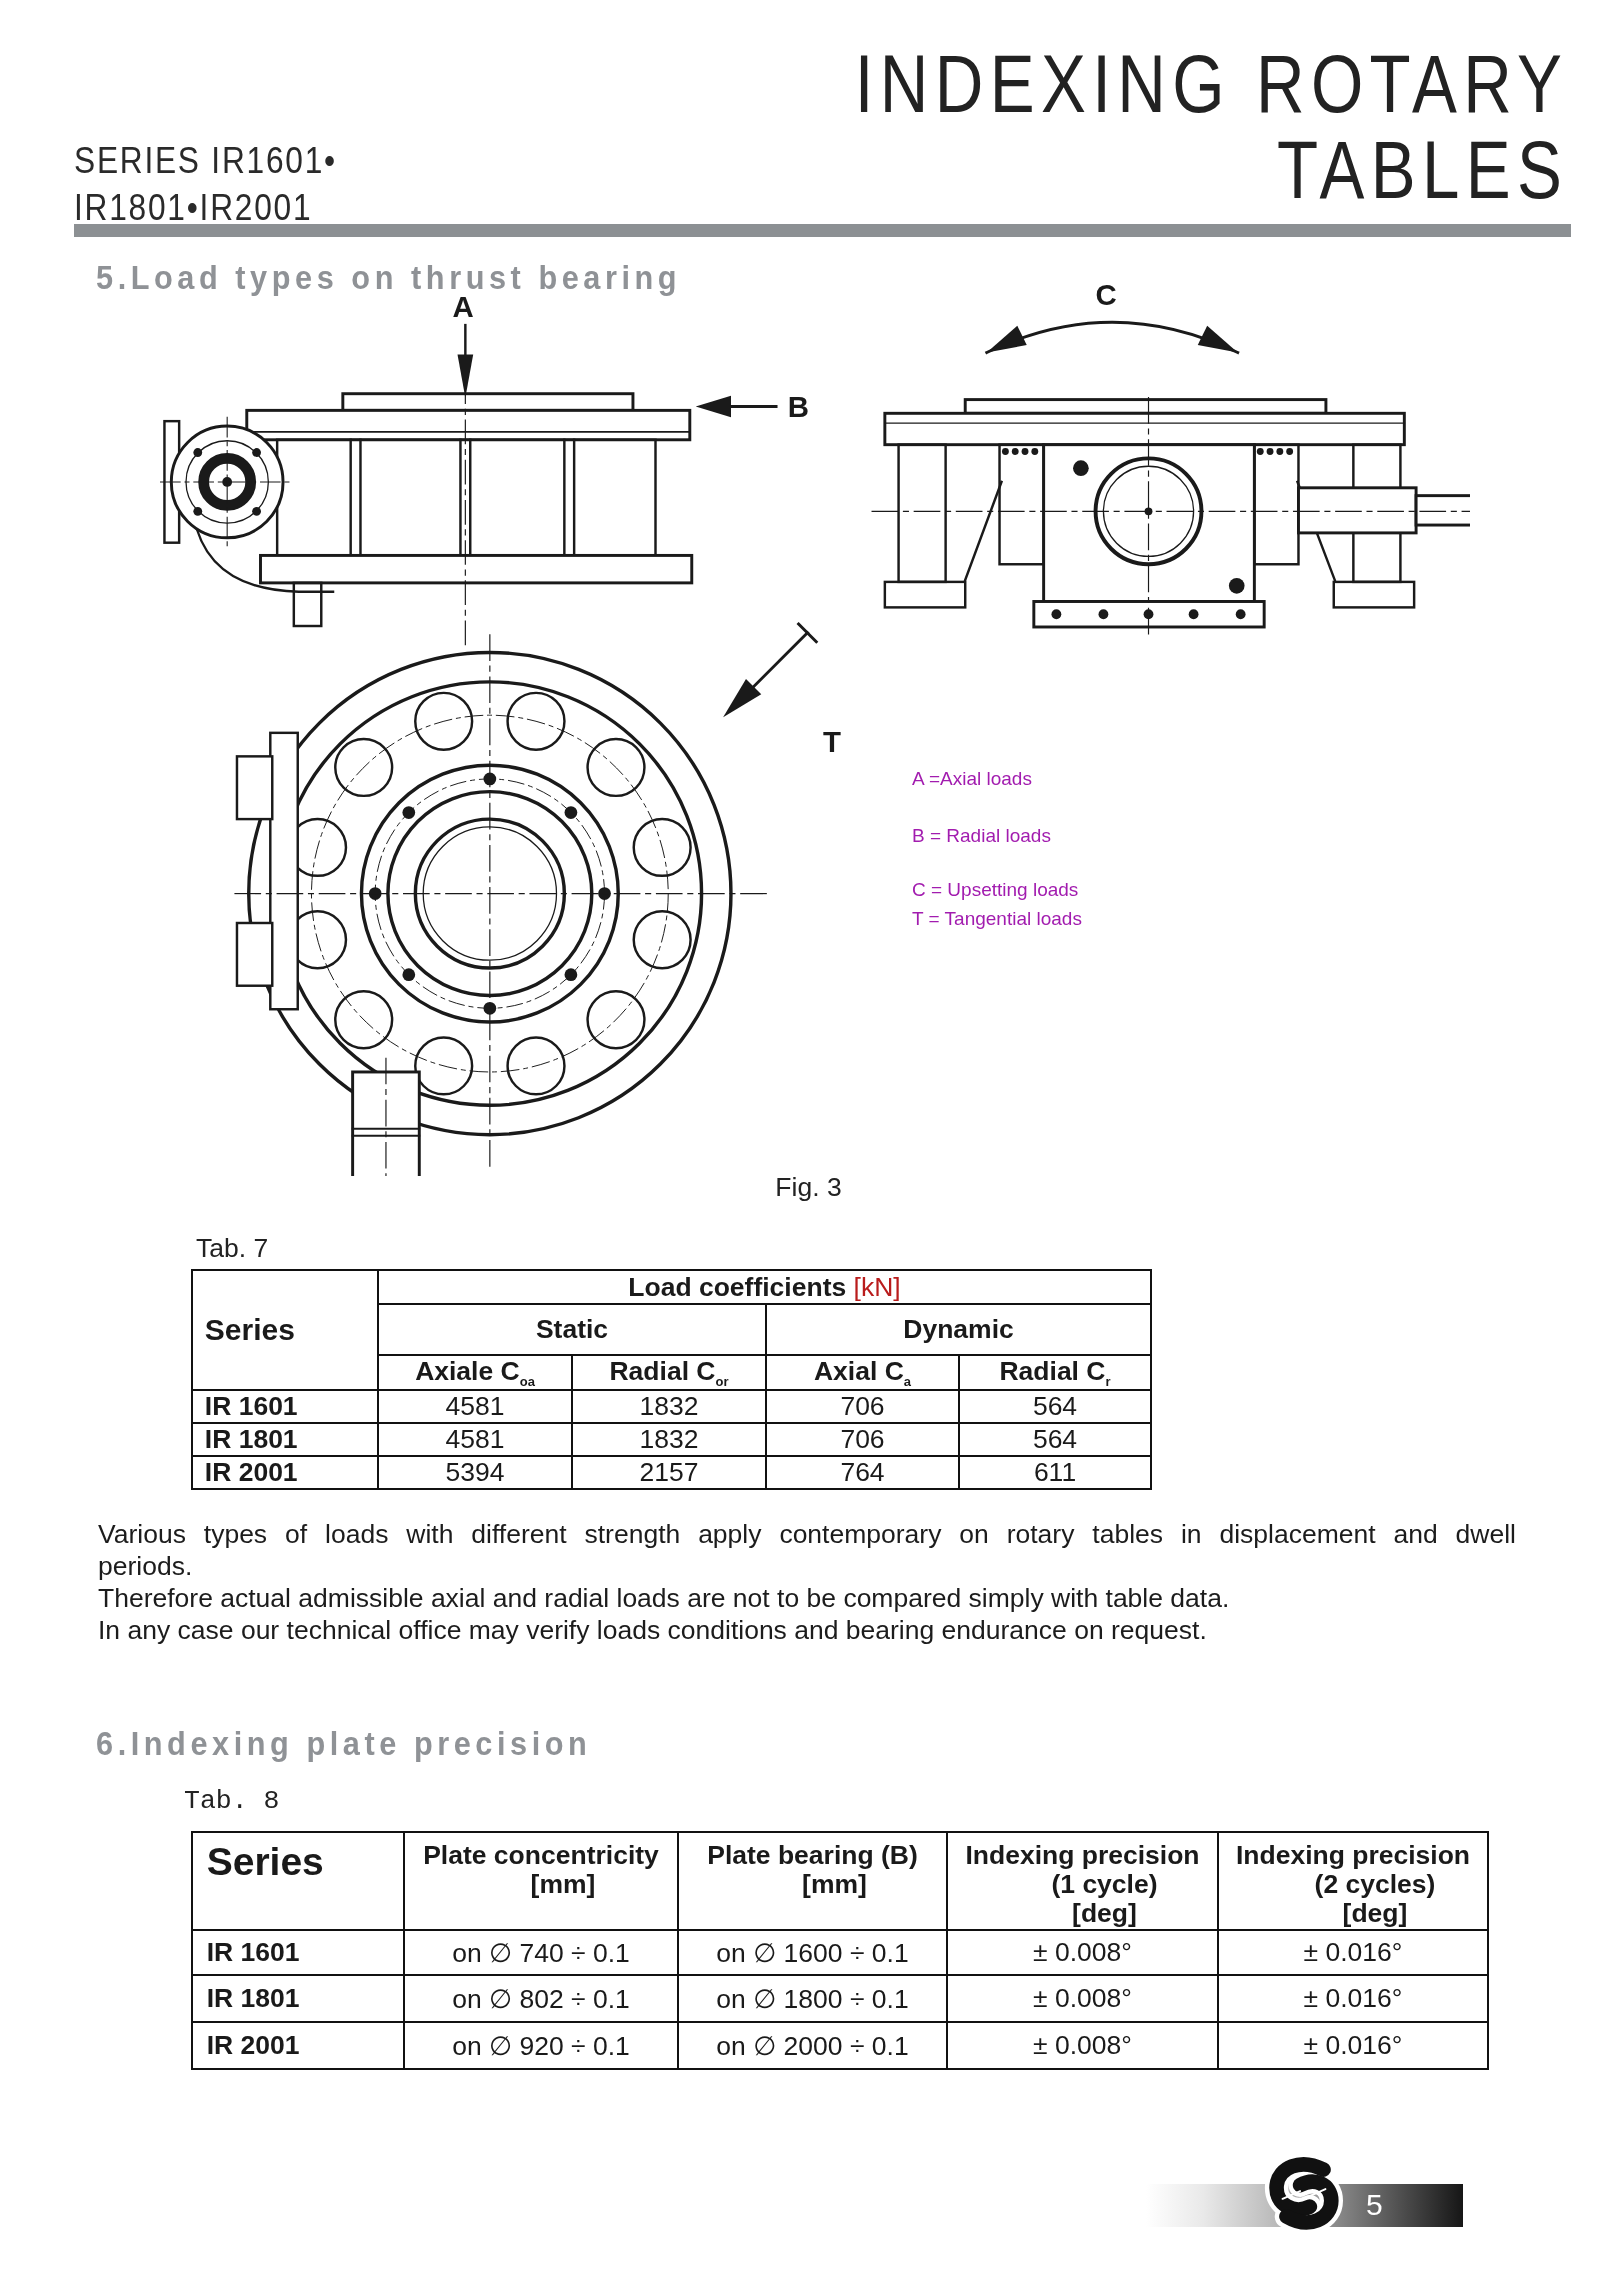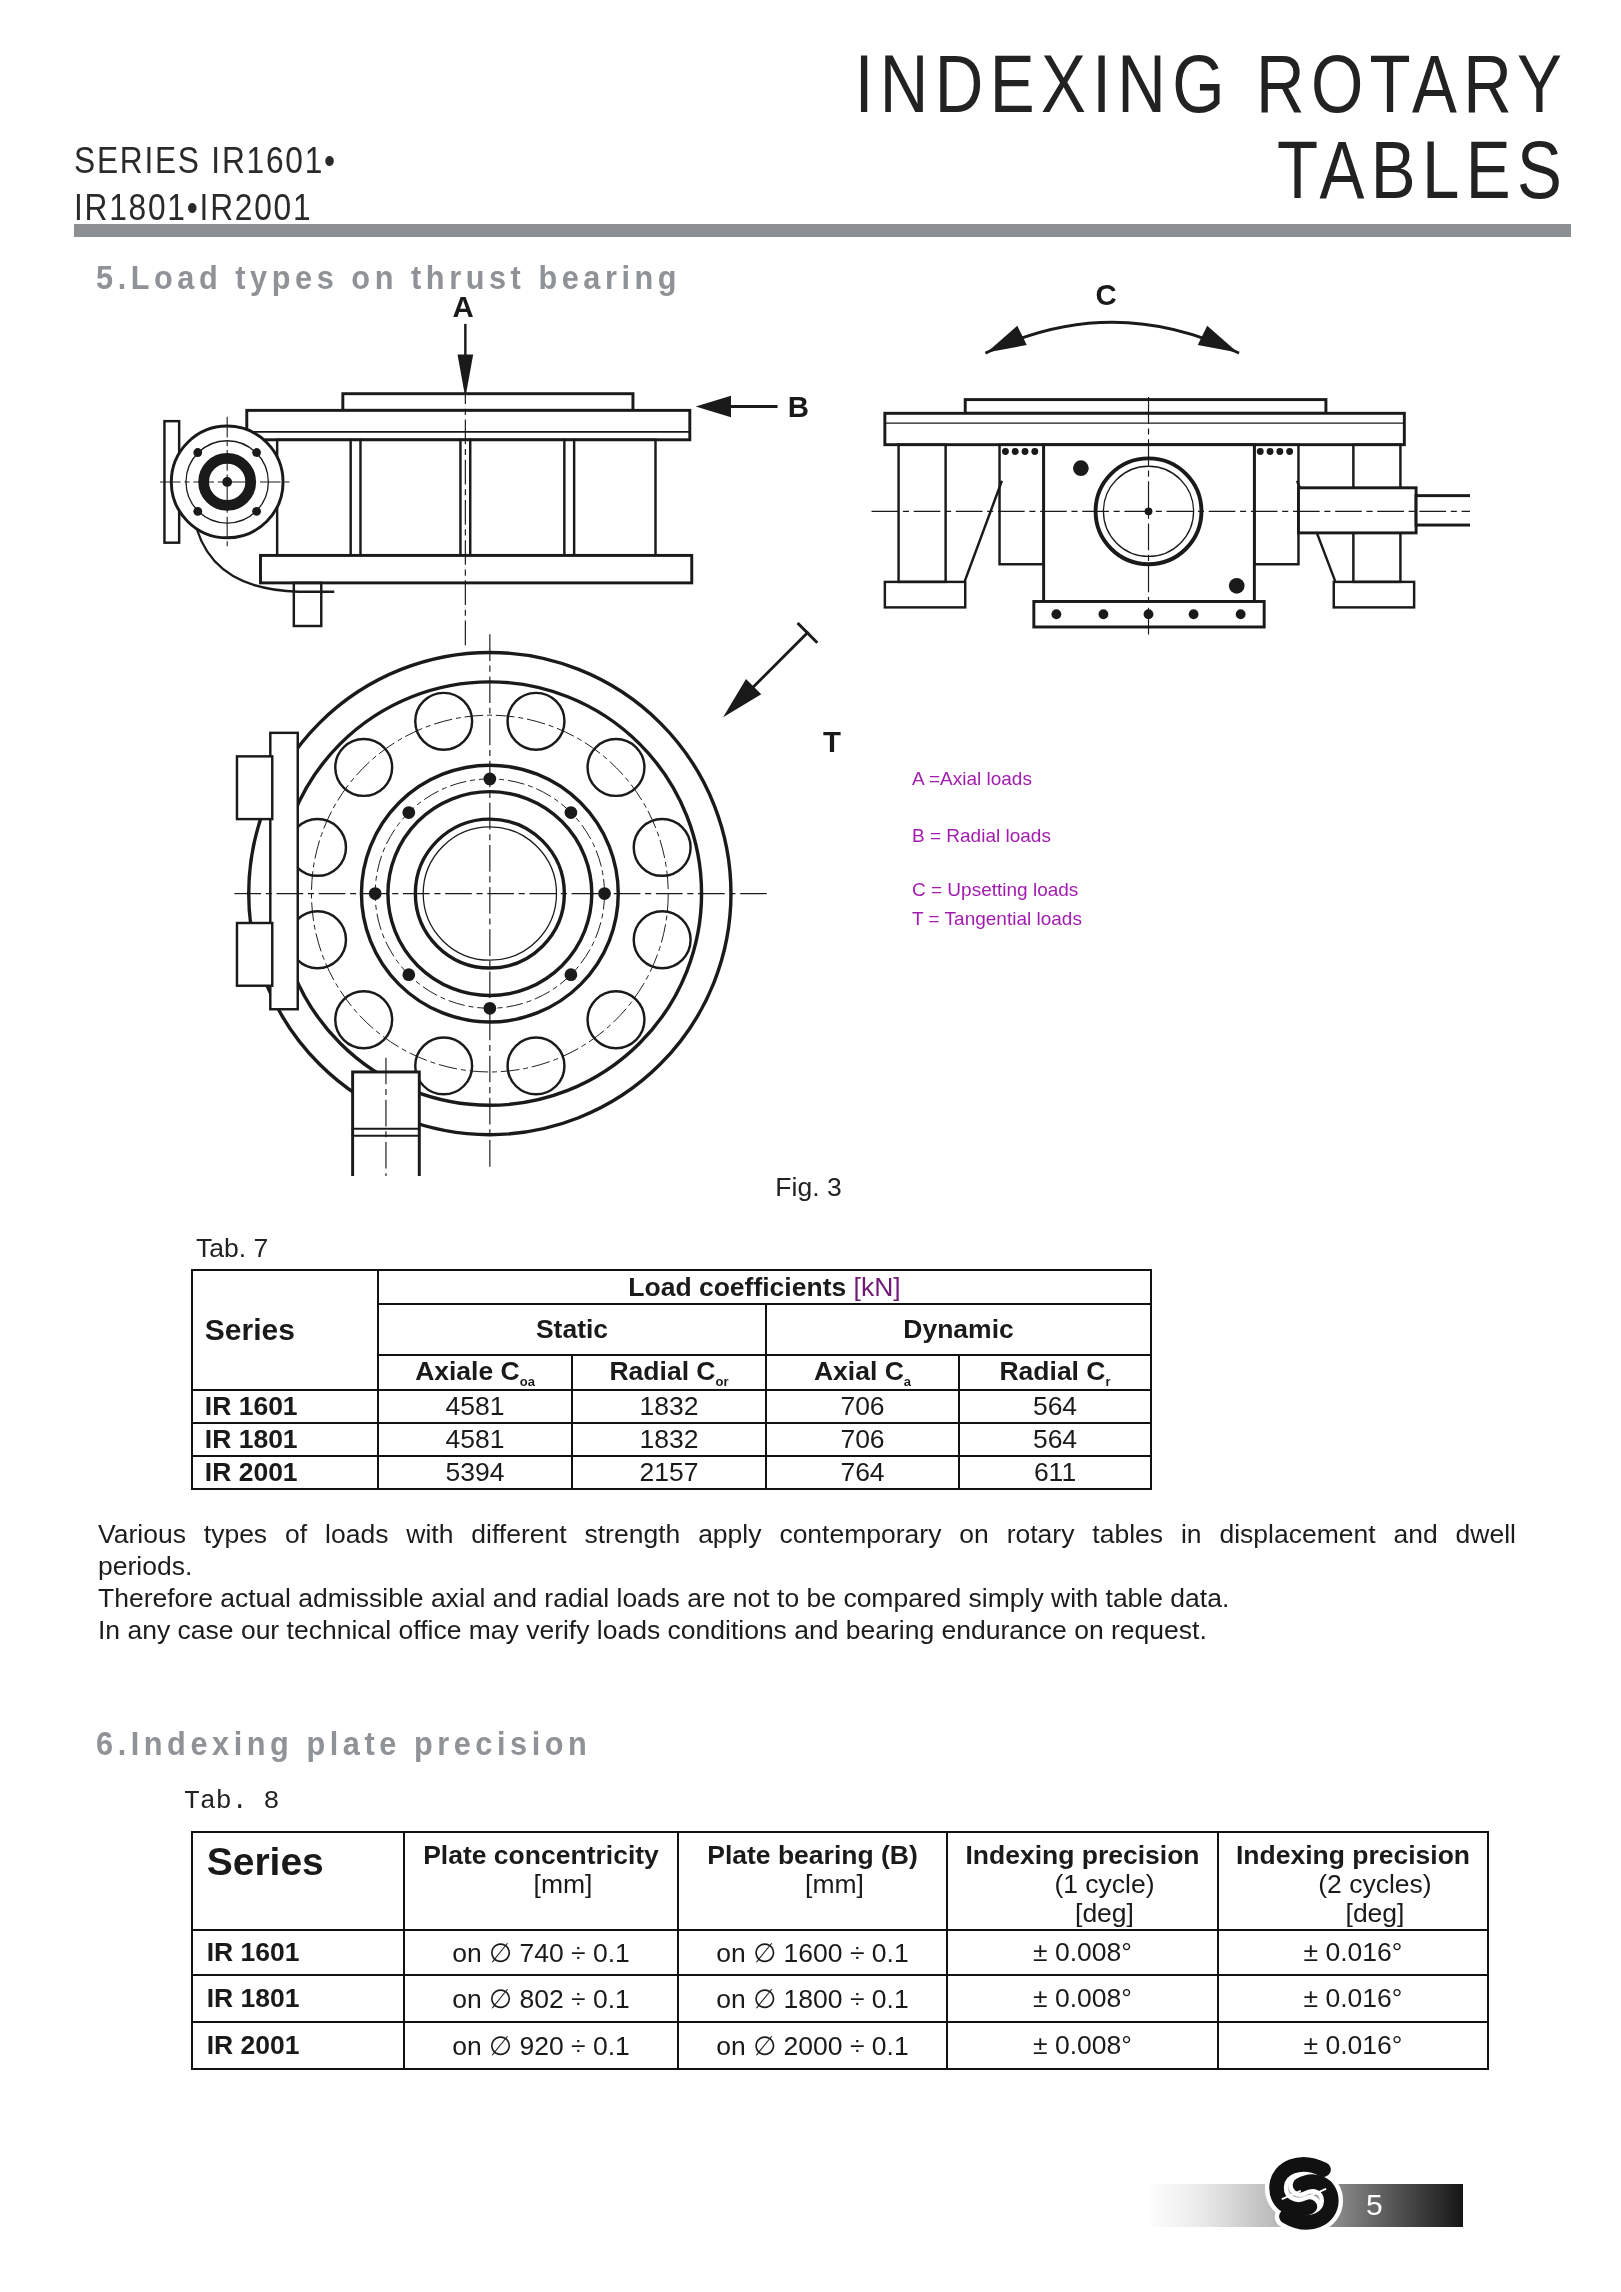--- a/index.html
+++ b/index.html
@@ -31,25 +31,25 @@
 
   
   table{border-collapse:collapse;table-layout:fixed;background:#fff;}
   .dtable{border:2.9px solid #111;}
   .dtable td,.dtable th{border:2px solid #111;border-top-width:2.9px;border-bottom-width:2.9px;
         padding:0;font-size:26.5px;color:#1a1a1a;text-align:center;vertical-align:middle;overflow:hidden;}
   .t7{left:191px;top:1269px;width:960px;}
   .t7 .series-hd{font-size:30px;font-weight:bold;text-align:left;padding-left:11.8px;}
   .t7 .rowname{font-weight:bold;text-align:left;padding-left:11.8px;}
   .t7 sub{font-size:13px;}
-  .unit-light{font-weight:normal;color:#701a75;}
+  .unit-light{font-weight:normal;color:#b91c1c;}
   .t8{left:191px;top:1831px;width:1295px;}
   .t8 th{font-weight:bold;line-height:29px;vertical-align:top;padding-top:7.8px;}
   .t8 .series-hd{font-size:39px;text-align:left;padding-left:13.7px;padding-top:13.7px;}
-  .t8 .hsub{font-weight:normal;display:block;padding-left:44px;}
+  .t8 .hsub{font-weight:bold;display:block;padding-left:44px;}
   .t8 .rowname{font-weight:bold;text-align:left;padding-left:13.7px;}
   .t8 td{font-size:26.5px;}
 
   
   .foot-bar{left:1146px;top:2184px;width:317px;height:43px;
             background:linear-gradient(90deg,#ffffff 0%,#e9e9e9 18%,#a7a7a7 50%,#4a4a4a 82%,#161616 100%);}
   .page-num{left:1366px;top:2188px;font-size:30px;color:#ffffff;}
 </style>
 </head>
 <body>

